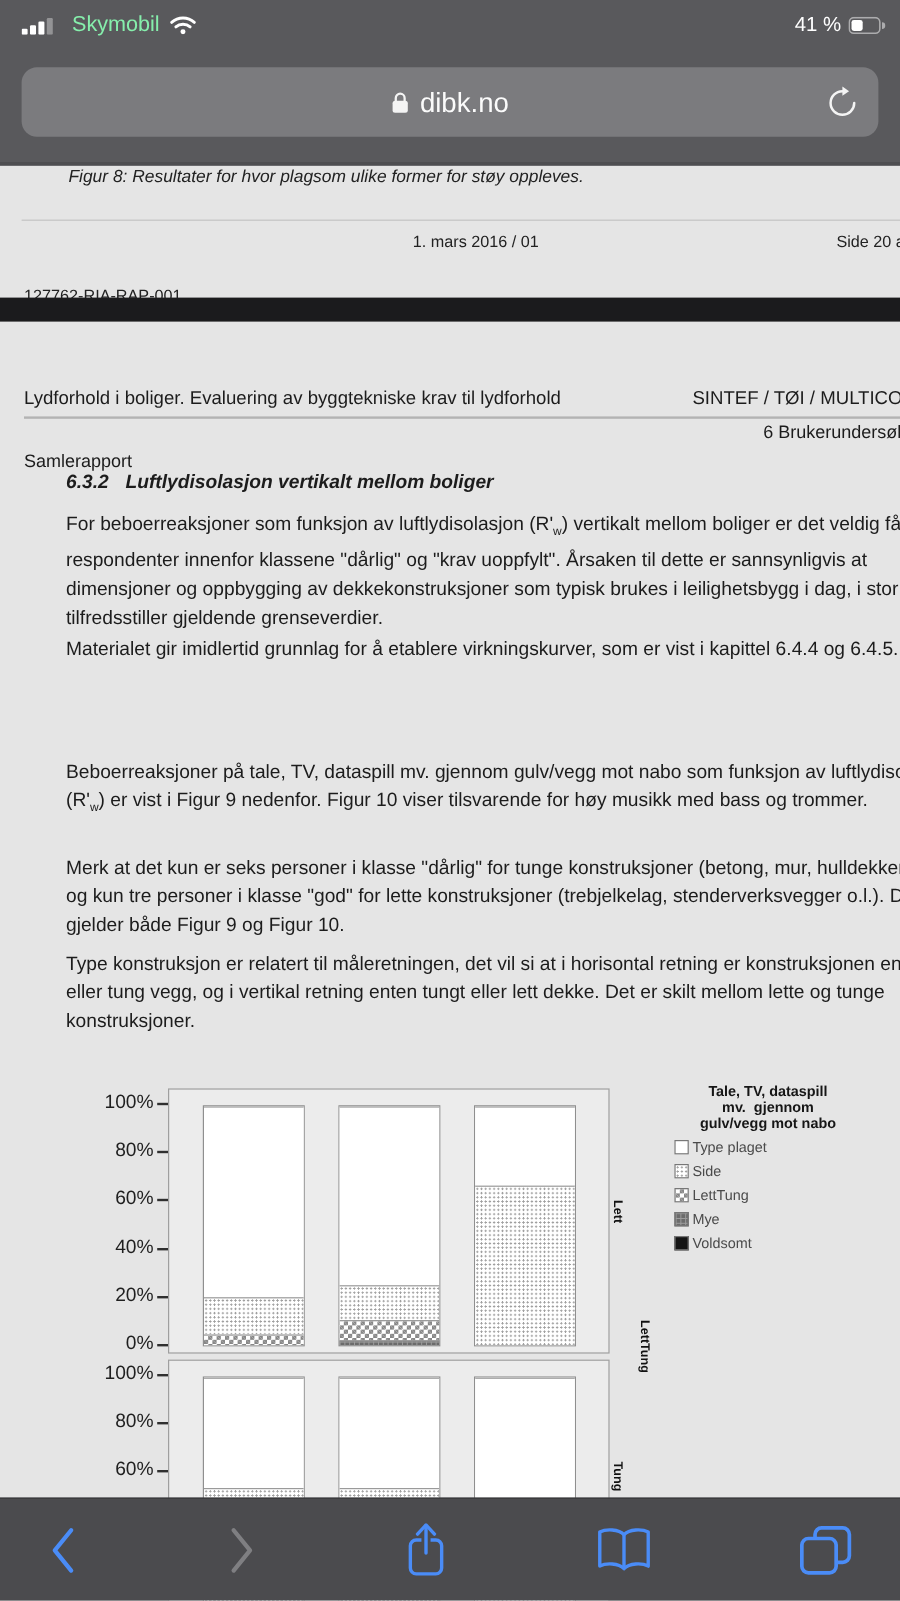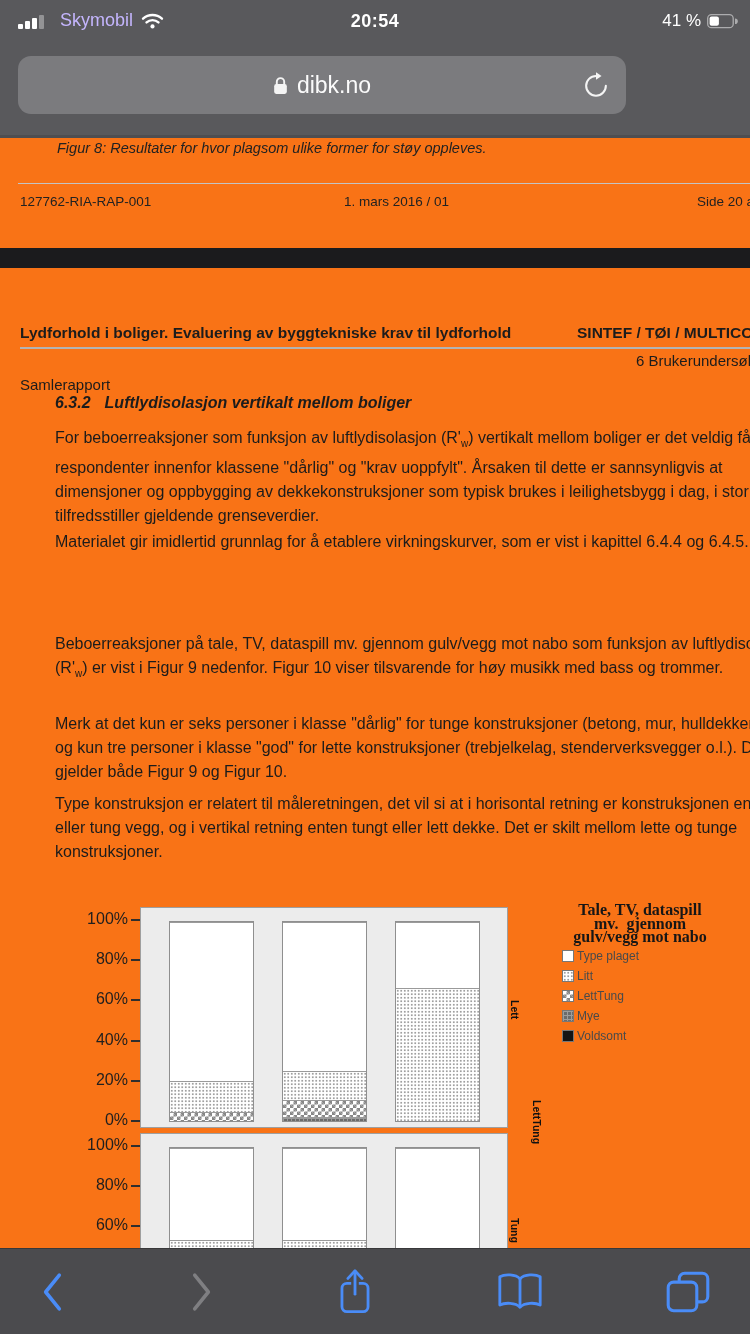--- a/index.html
+++ b/index.html
@@ -6,41 +6,41 @@
   * { box-sizing:border-box; }
   .phone {
     position:relative; width:750px; height:1334px; overflow:hidden;
     background:#fff; font-family:"Liberation Sans", sans-serif; margin:0 auto;
   }
 
   
   .chrome-top { position:absolute; top:0; left:0; width:750px; height:138px;
     background:#59595c; border-bottom:3px solid #4e4e51; z-index:20; }
   .status-left { position:absolute; left:18px; top:10px; display:flex; align-items:center; gap:8px; }
-  .carrier { color:#c4b5fd; font-size:18px;text-align:center; }
+  .carrier { color:#86efac; font-size:18px;text-align:center; }
   .status-time { position:absolute; left:0; right:0; top:11px; text-align:center;
     color:#fff; font-size:18px; font-weight:700; letter-spacing:0.5px; }
   .status-right { position:absolute; right:12px; top:11px; display:flex; align-items:center; gap:6px; }
   .battery-text { color:#fff; font-size:17px; }
 
-  .url-bar { position:absolute; left:18px; top:56px; width:608px; height:58px;
+  .url-bar { position:absolute; left:18px; top:56px; width:714px; height:58px;
     background:#7b7b7e; border-radius:13px; display:flex; align-items:center; justify-content:center; gap:9px; }
   .url-domain { color:#fbfbfb; font-size:23px; }
   .refresh-btn { position:absolute; right:14px; top:13px; width:32px; height:32px;
     display:flex; align-items:center; justify-content:center; background:none; border:none; padding:0; }
 
   
-  .content { position:absolute; top:138px; left:0; width:750px; height:1196px; background:#f97316; color:#1c1c1c; }
+  .content { position:absolute; top:138px; left:0; width:750px; height:1196px; background:#e5e5e5; color:#1c1c1c; }
   .abs { position:absolute; }
   .fig-caption { left:57px; top:2px; font-style:italic; font-size:14.5px; color:#222; white-space:nowrap; }
   .hr1 { left:18px; top:45px; width:740px; height:1px; background:#c4c4c4; }
   .pg-footer { top:56px; font-size:13.5px; color:#222; white-space:nowrap; }
   .page-divider { left:0; top:110px; width:750px; height:20px; background:#1b1b1d; }
 
-  .hdr { top:186px; font-size:15.5px; font-weight:700; white-space:nowrap; }
+  .hdr { top:186px; font-size:15.5px; font-weight:400; white-space:nowrap; }
   .header-rule { left:20px; top:209px; width:730px; height:2px; background:#b3b3b3; }
   .subhdr { top:214px; font-size:15px; white-space:nowrap; }
 
   .sec-h { left:55px; font-size:16px; font-weight:700; font-style:italic; white-space:nowrap; }
   .sec-h .sec-title { margin-left:14px; }
   .para { left:55px; width:756px; font-size:16px; line-height:24px; color:#1c1c1c; }
   sub.wsub { font-size:10px; }
 
   
   .chart { position:absolute; left:0; top:762px; width:750px; height:600px; }
@@ -63,21 +63,21 @@
     background-size:4px 4px; }
   .seg-voldsomt { background:#141414; }
 
   .ytick-label { position:absolute; left:0; width:128px; text-align:right; font-size:16px; color:#1f1f1f; }
   .ytick-mark { position:absolute; left:131px; width:9px; height:2px; background:#2f2f2f; }
   .facet-label { position:absolute; left:509px; writing-mode:vertical-rl; font-size:10.5px;
     font-weight:700; color:#111; }
   .facet-axis-label { position:absolute; left:531px; top:200px; writing-mode:vertical-rl;
     font-size:10.5px; font-weight:700; color:#111; }
   .legend-title { position:absolute; left:540px; top:3px; width:200px; text-align:center;
-    font-weight:700; font-size:16px; line-height:13.5px; color:#161616; white-space:pre;font-family:Liberation Serif, serif; }
+    font-weight:700; font-size:12px; line-height:13.5px; color:#161616; white-space:pre; }
   .legend-items { position:absolute; left:562px; top:46px; }
   .legend-row { display:flex; align-items:center; gap:3px; height:20px; }
   .swatch { width:12px; height:12px; border:1px solid #777; flex:0 0 auto; }
   .legend-row span { font-size:12px; color:#4a4a4a; }
 
   
   .toolbar { position:absolute; left:0; bottom:0; width:750px; height:86px; background:#4b4b4e;
     border-top:1px solid #38383a; z-index:30;
     display:flex; align-items:center; justify-content:space-between; padding:0 40px; }
   .tb-btn { background:none; border:none; padding:0; display:flex; align-items:center; justify-content:center; }
@@ -95,21 +95,20 @@
         <rect x="14" y="5" width="5" height="11" rx="1" fill="#fff"></rect>
         <rect x="21" y="2" width="5" height="14" rx="1" fill="#ffffff" opacity="0.35"></rect>
       </svg>
       <span class="carrier">Skymobil</span>
       <svg width="23" height="17" viewBox="0 0 24 18">
         <path d="M2 7 A15 15 0 0 1 22 7" fill="none" stroke="#fff" stroke-width="2.6" stroke-linecap="round"></path>
         <path d="M5.7 11 A9.5 9.5 0 0 1 18.3 11" fill="none" stroke="#fff" stroke-width="2.6" stroke-linecap="round"></path>
         <circle cx="12" cy="15.3" r="2.2" fill="#fff"></circle>
       </svg>
     </div>
-    <div class="status-time">20:54</div>
     <div class="status-right">
       <span class="battery-text">41 %</span>
       <svg width="31" height="15" viewBox="0 0 31 15">
         <rect x="0.7" y="0.7" width="25.5" height="13" rx="3.8" fill="none" stroke="#ffffff" stroke-opacity="0.5" stroke-width="1.3"></rect>
         <rect x="2.6" y="2.6" width="9.3" height="9.2" rx="2" fill="#fff"></rect>
         <path d="M28 4.5 a2.6 2.6 0 0 1 0 5.6 z" fill="#ffffff" fill-opacity="0.5"></path>
       </svg>
     </div>
 
     <div class="url-bar">
@@ -124,21 +123,21 @@
           <path d="M13 -2.5 L19.5 2 L13 6.5 Z" fill="#f4f4f4"></path>
         </svg>
       </button>
     </div>
   </div>
 
   <div class="content">
 
     <div class="abs fig-caption">Figur 8: Resultater for hvor plagsom ulike former for støy oppleves.</div>
     <div class="abs hr1"></div>
-    <div class="abs pg-footer" style="left:20px;">127762-RIA-RAP-001</div>
+    <div class="abs pg-footer" style="left:20px;margin-top:45px;">127762-RIA-RAP-001</div>
     <div class="abs pg-footer" style="left:344px;">1. mars 2016 / 01</div>
     <div class="abs pg-footer" style="left:697px;">Side 20 av</div>
 
     <div class="abs page-divider"></div>
 
     <div class="abs hdr" style="left:20px;">Lydforhold i boliger. Evaluering av byggtekniske krav til lydforhold</div>
     <div class="abs hdr" style="left:577px;">SINTEF / TØI / MULTICONS</div>
     <div class="abs header-rule"></div>
     <div class="abs subhdr" style="left:20px;margin-top:24px;">Samlerapport</div>
     <div class="abs subhdr" style="left:636px;">6 Brukerundersøk</div>
@@ -157,21 +156,21 @@
       <div class="legend-title">Tale, TV, dataspill
 mv.  gjennom
 gulv/vegg mot nabo</div>
       <div class="legend-items">
           <div class="legend-row">
             <div class="swatch seg-ikke"></div>
             <span>Type plaget</span>
           </div>
           <div class="legend-row">
             <div class="swatch seg-litt"></div>
-            <span>Litt</span>
+            <span>Side</span>
           </div>
           <div class="legend-row">
             <div class="swatch seg-middels"></div>
             <span>LettTung</span>
           </div>
           <div class="legend-row">
             <div class="swatch seg-mye"></div>
             <span>Mye</span>
           </div>
           <div class="legend-row">

